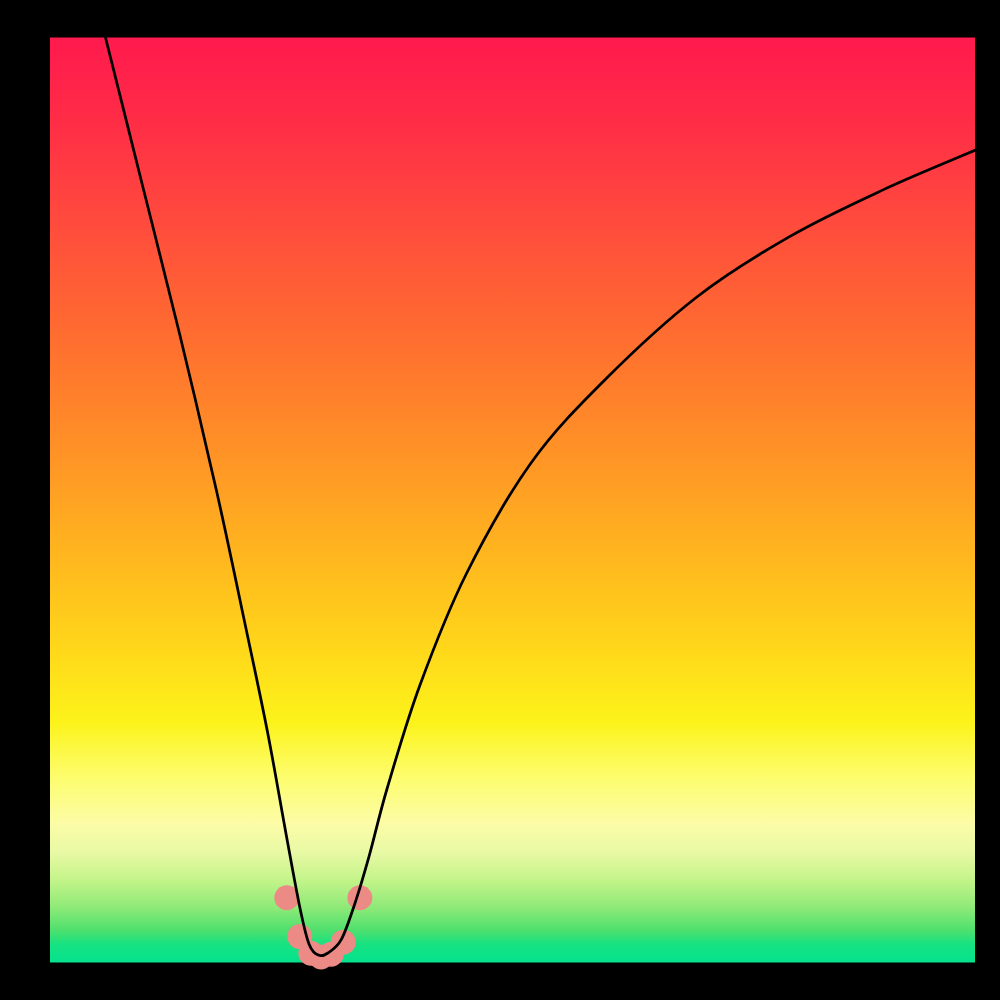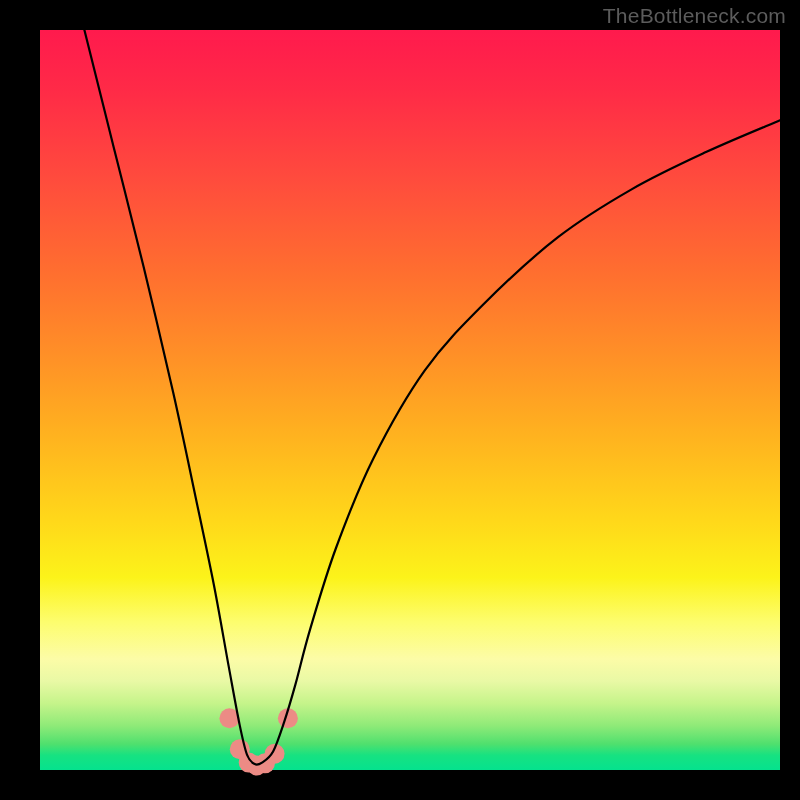--- a/index.html
+++ b/index.html
@@ -61,21 +61,20 @@
     top: 0;
     width: 740px;
     height: 740px;
     overflow: visible;
   }
 </style>
 </head>
 <body>
 
 <div class="frame">
-  <div class="watermark">TheBottleneck.com</div>
   <div class="plot-area">
     <svg class="curve" viewBox="0 0 740 740" preserveAspectRatio="none">
       <g id="markers-group">
           <circle cx="189.44" cy="688.2" r="9.990000000000002" fill="#ec8b85"></circle>
           <circle cx="199.8" cy="719.28" r="9.990000000000002" fill="#ec8b85"></circle>
           <circle cx="208.67999999999998" cy="732.6" r="9.990000000000002" fill="#ec8b85"></circle>
           <circle cx="216.82" cy="735.56" r="9.990000000000002" fill="#ec8b85"></circle>
           <circle cx="224.96" cy="733.34" r="9.990000000000002" fill="#ec8b85"></circle>
           <circle cx="234.58" cy="723.72" r="9.990000000000002" fill="#ec8b85"></circle>
           <circle cx="247.9" cy="688.2" r="9.990000000000002" fill="#ec8b85"></circle>

